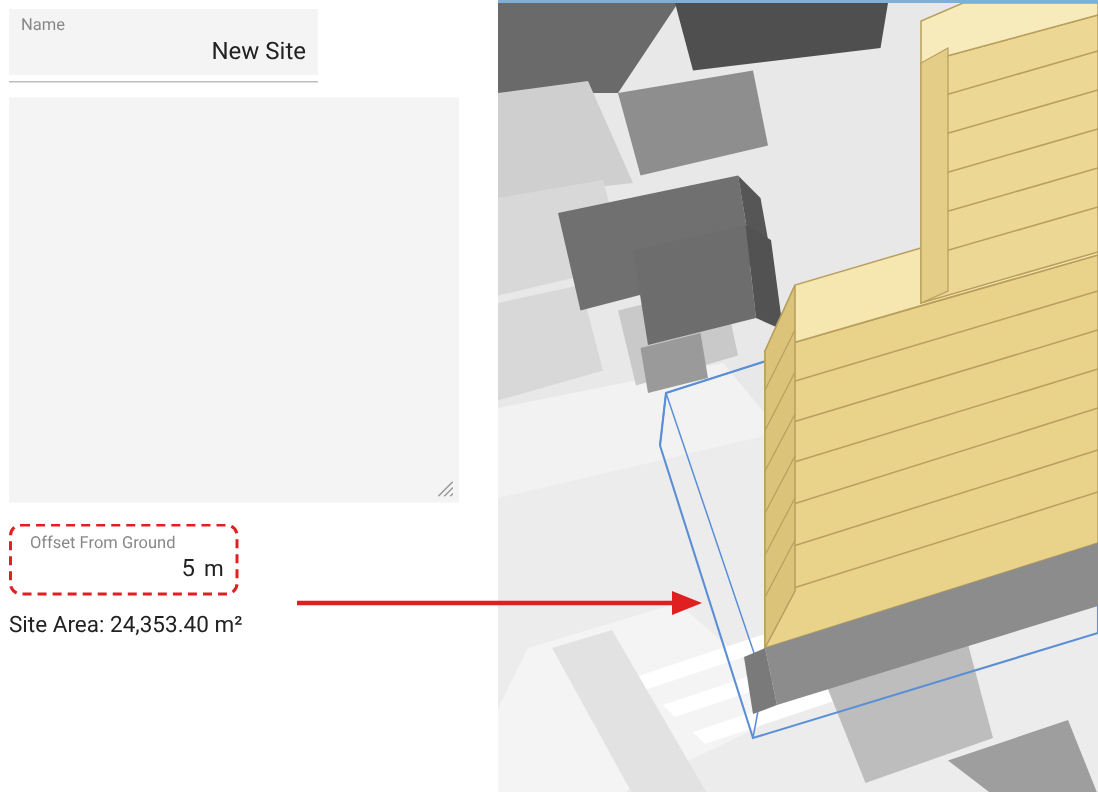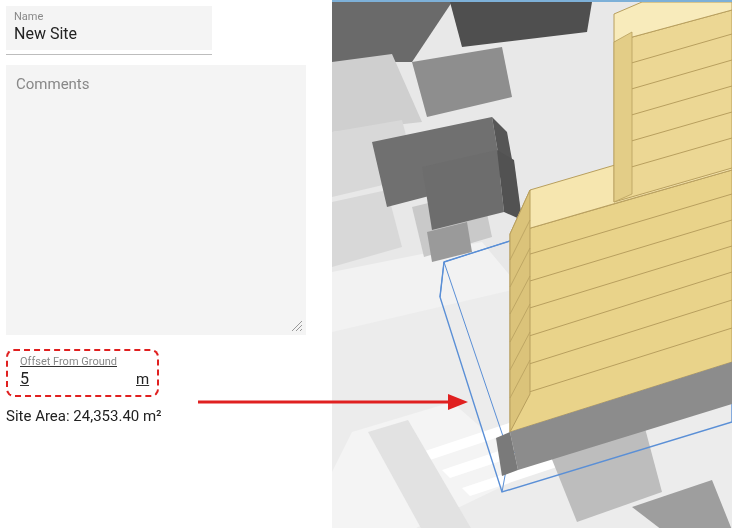--- a/index.html
+++ b/index.html
@@ -43,20 +43,21 @@
   .field-value {
     font-size: 16px;
     color: #222;
     line-height: 20px;
     background: transparent;
     border: none;
     outline: none;
     width: 100%;
     padding: 0;
     font-family: inherit;
+    text-align: right;
   }
   .underline {
     border-bottom: 1px solid #bdbdbd;
     margin-top: 2px;
     width: 206px;
     margin-bottom: 10px;
   }
   .comments-box {
     width: 300px;
     height: 270px;
@@ -86,21 +87,20 @@
   }
   .resize-handle svg { display: block; }
 
   .offset-box {
     display: inline-block;
     border: 2px dashed #e02020;
     border-radius: 8px;
     padding: 4px 8px 6px 12px;
     margin-top: 0;
     position: relative;
-    text-decoration: underline;
   }
   .offset-inner {
     display: flex;
     align-items: baseline;
     gap: 6px;
   }
   .offset-inner .field-value { width: 110px; font-size: 16px; }
   .offset-unit { font-size: 15px; color: #222; }
 
   .site-area {
@@ -138,21 +138,20 @@
 <div class="container">
   <div class="left-panel">
 
     <div class="field-box name-box">
       <span class="field-label">Name</span>
       <input class="field-value" value="New Site" style="">
     </div>
     <div class="underline"></div>
 
     <div class="comments-box">
-      <textarea placeholder="Comments" style=""></textarea>
       <span class="resize-handle">
         <svg width="10" height="10">
           <line x1="0" y1="10" x2="10" y2="0" stroke="#999" stroke-width="1"></line>
           <line x1="4" y1="10" x2="10" y2="4" stroke="#999" stroke-width="1"></line>
           <line x1="8" y1="10" x2="10" y2="8" stroke="#999" stroke-width="1"></line>
         </svg>
       </span>
     </div>
 
     <div class="offset-box">

